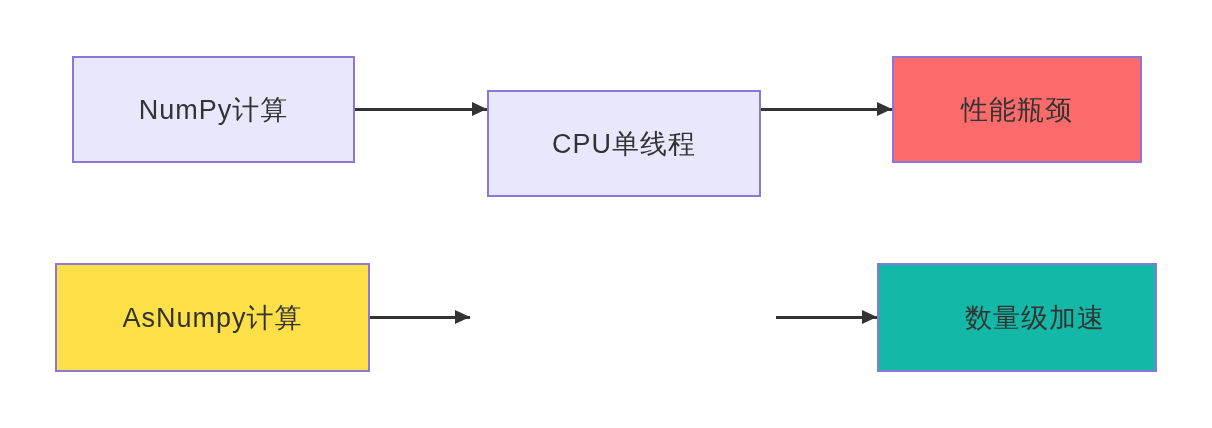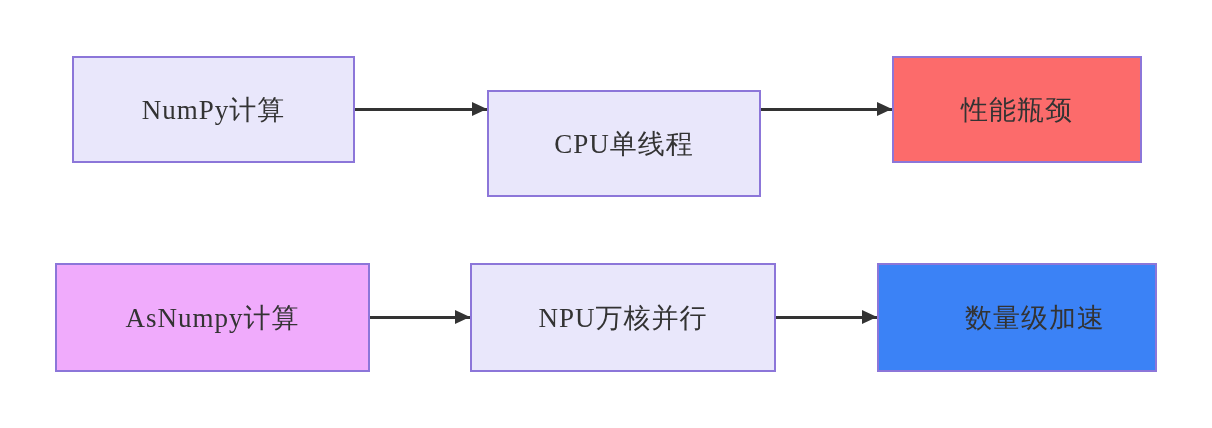--- a/index.html
+++ b/index.html
@@ -5,21 +5,21 @@
   html, body {
     margin: 0;
     padding: 0;
     background: #ffffff;
   }
   .canvas {
     position: relative;
     width: 1212px;
     height: 428px;
     background: #ffffff;
-    font-family: Liberation Serif, serif;
+    font-family: Liberation Sans, sans-serif;
     overflow: hidden;
   }
   .node {
     position: absolute;
     box-sizing: border-box;
     border: 2px solid #8C76D9;
     display: flex;
     align-items: center;
     justify-content: center;
     font-size: 27px;
@@ -70,29 +70,26 @@
   <div class="node" id="node-cpu" style="background-color: rgb(233, 231, 251); border-color: rgb(140, 118, 217); color: rgb(51, 51, 51);">
     <span>CPU单线程</span>
   </div>
 
   <div class="arrow" id="arrow-2" style="color: rgb(51, 51, 51);"></div>
 
   <div class="node" id="node-bottleneck" style="background-color: rgb(252, 107, 107); border-color: rgb(140, 118, 217); color: rgb(51, 51, 51); text-align: right;">
     <span>性能瓶颈</span>
   </div>
 
-  <div class="node" id="node-asnumpy" style="background-color: #f0abfc; border-color: rgb(140, 118, 217); color: rgb(51, 51, 51);">
+  <div class="node" id="node-asnumpy" style="background-color: #fde047; border-color: rgb(140, 118, 217); color: rgb(51, 51, 51);">
     <span>AsNumpy计算</span>
   </div>
 
   <div class="arrow" id="arrow-3" style="color: rgb(51, 51, 51);"></div>
 
-  <div class="node" id="node-npu" style="background-color: rgb(233, 231, 251); border-color: rgb(140, 118, 217); color: rgb(51, 51, 51);">
-    <span>NPU万核并行</span>
-  </div>
 
   <div class="arrow" id="arrow-4" style="color: rgb(51, 51, 51);"></div>
 
-  <div class="node" id="node-speedup" style="background-color: #3b82f6; border-color: rgb(140, 118, 217); color: rgb(51, 51, 51); padding-left: 36px;">
+  <div class="node" id="node-speedup" style="background-color: #14b8a6; border-color: rgb(140, 118, 217); color: rgb(51, 51, 51); padding-left: 36px;">
     <span>数量级加速</span>
   </div>
 
 </div>
 
 </body></html>

